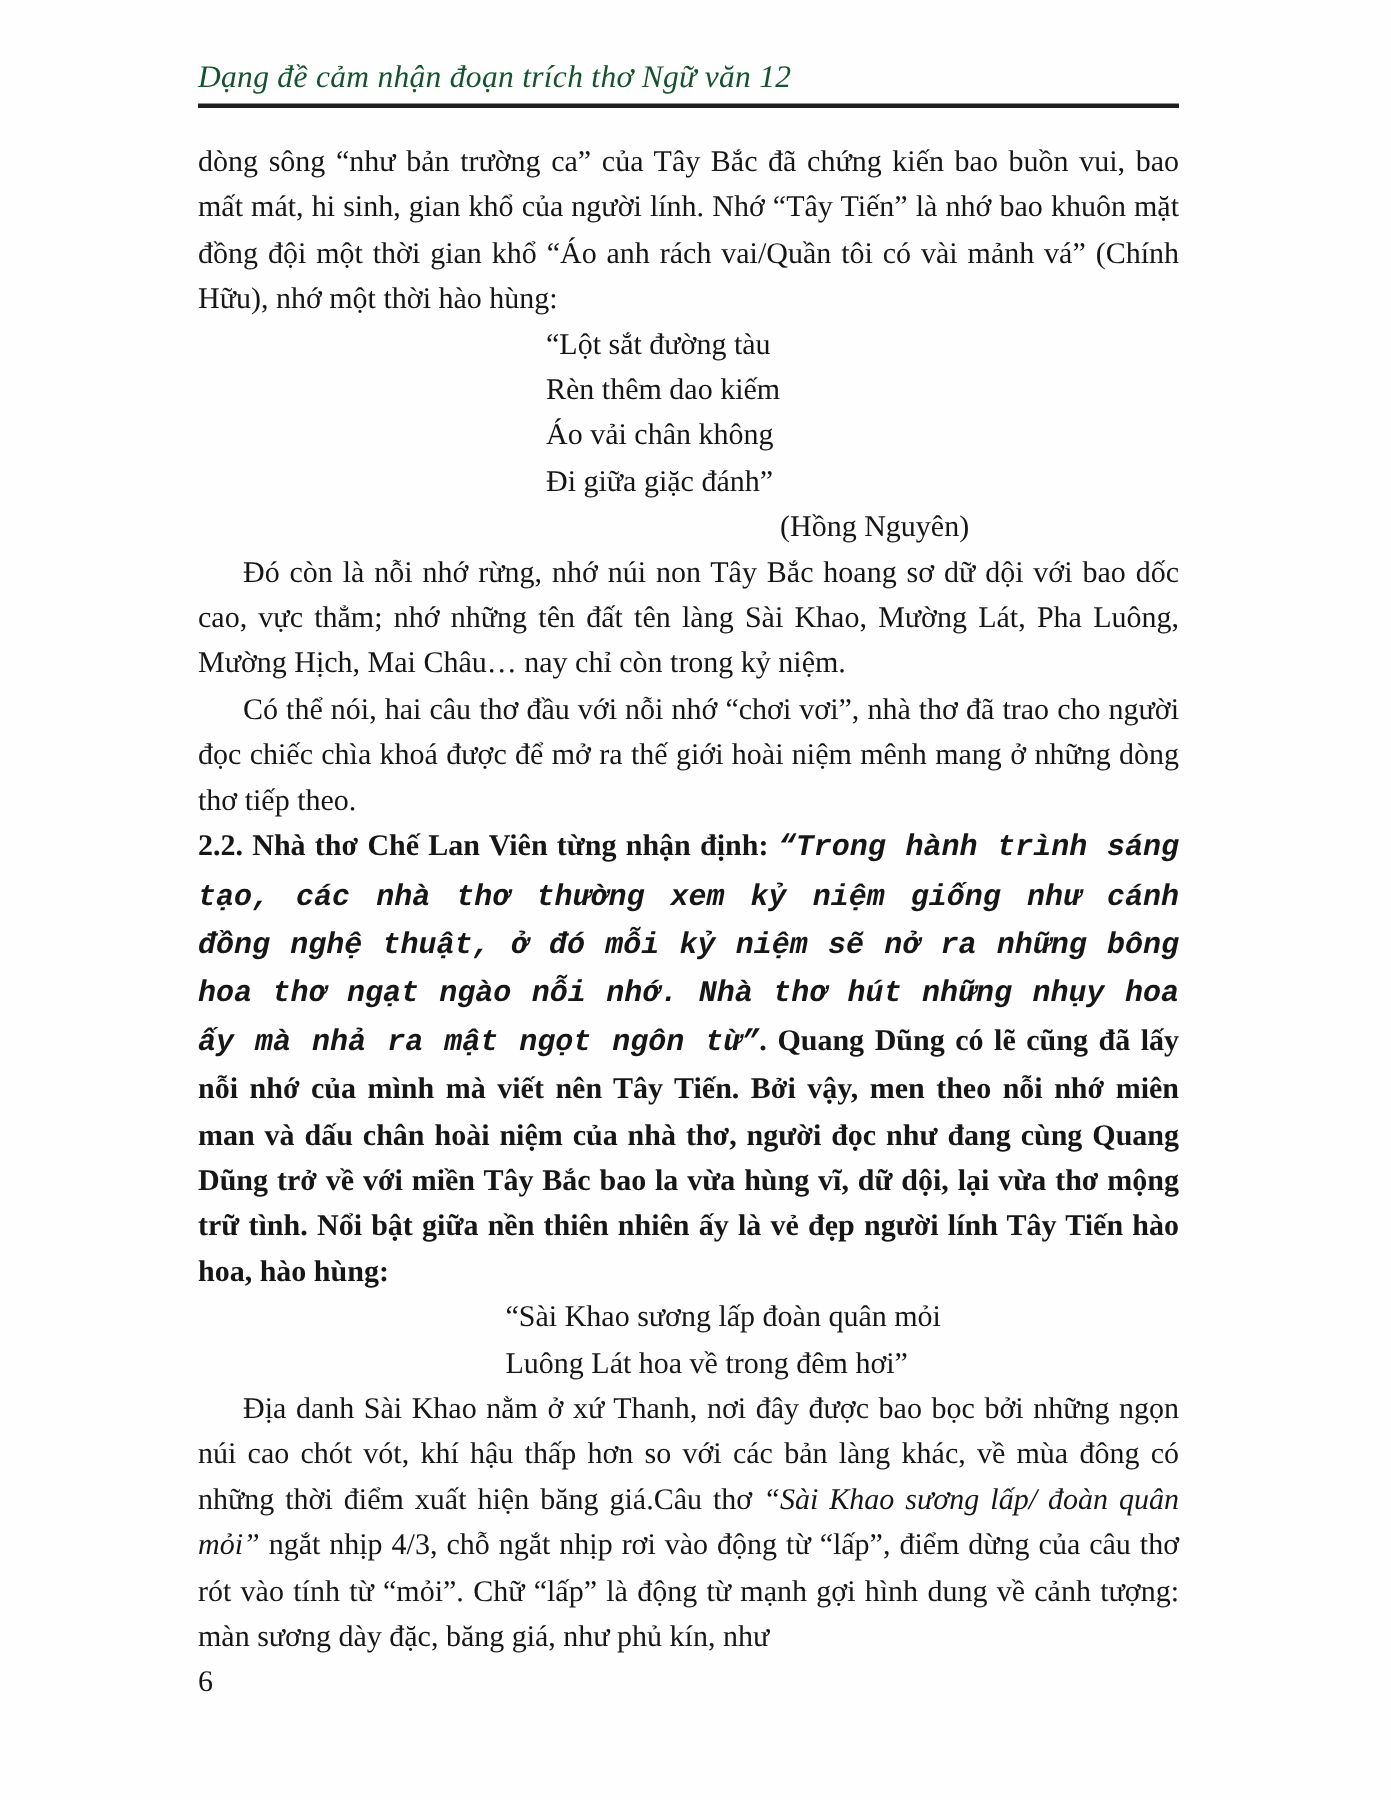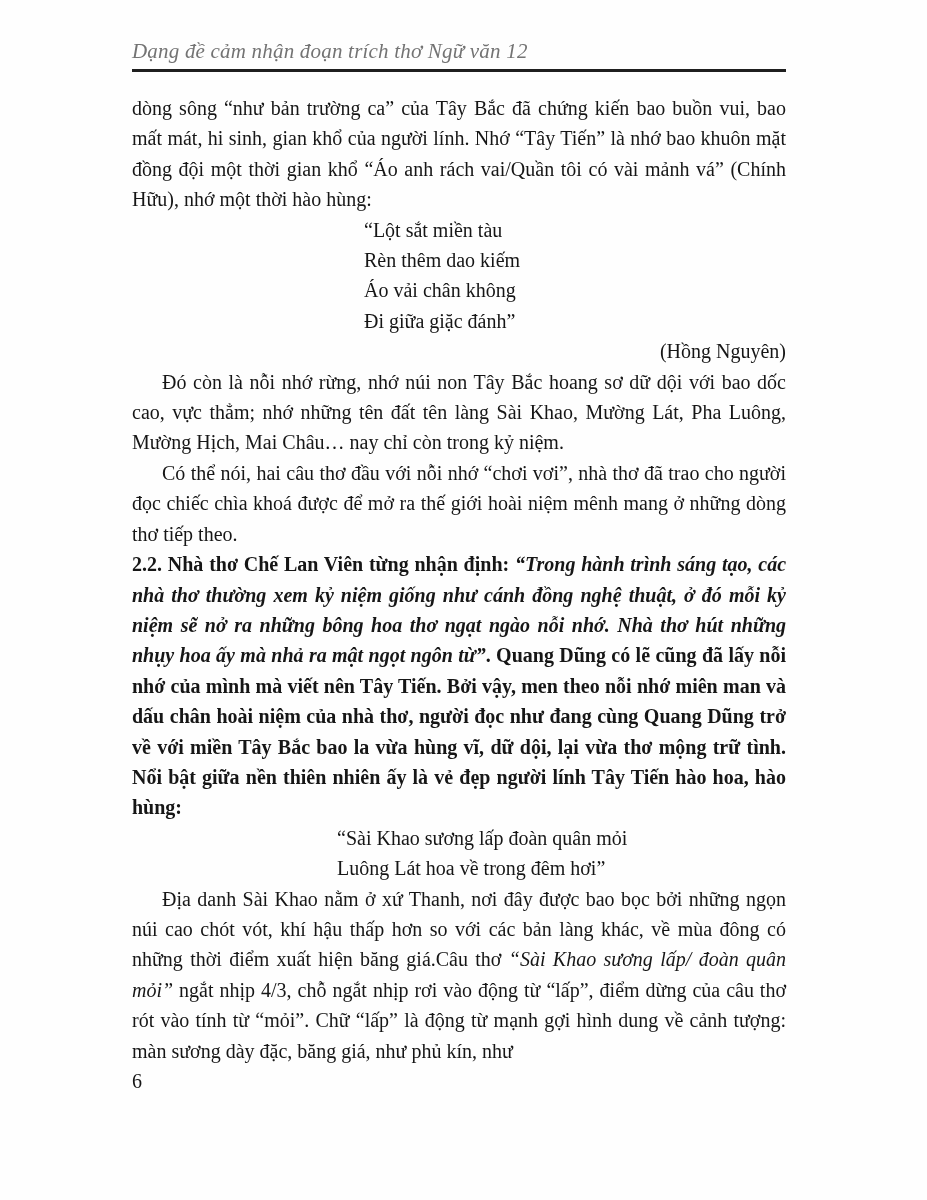--- a/index.html
+++ b/index.html
@@ -15,21 +15,21 @@
     color: #161616;
     font-family: "Liberation Serif", "DejaVu Serif", serif;
     box-sizing: border-box;
     padding: 38px 141px 0 132px;
     overflow: hidden;
   }
   .running-head {
     font-style: italic;
     font-size: 21px;
     line-height: 26px;
-    color: #737373;
+    color: #14532d;
     letter-spacing: 0.2px;
   }
   .header-rule {
     border: 0;
     border-top: 3px solid #1f1f1f;
     margin: 5px 0 0 0;
     width: 100%;
   }
   .body-copy {
     margin-top: 21px;
@@ -37,33 +37,32 @@
     line-height: 30.4px;
   }
   p.para {
     margin: 0;
     text-align: justify;
     text-justify: inter-word;
   }
   p.para.indent { text-indent: 30px; }
   p.para.no-indent { text-indent: 0; }
   .bold { font-weight: bold; }
-  .bold-italic { font-weight: bold; font-style: italic; }
+  .bold-italic { font-weight: bold; font-style: italic; font-family: Liberation Mono, monospace; }
   .italic { font-style: italic; }
   .poem {
     margin: 0;
   }
   .poem-line {
     white-space: pre;
   }
   .poem-1 .poem-line { margin-left: 232px; }
   .poem-2 .poem-line { margin-left: 205px; }
   .poem-author {
     margin-left: 388px;
-    text-align: right;
   }
   .y1-heading {
     font-weight: bold;
     text-indent: 12px;
   }
   .page-number {
     font-size: 20px;
     line-height: 30.4px;
   }
 </style>
@@ -75,21 +74,21 @@
   <header>
     <div class="running-head">Dạng đề cảm nhận đoạn trích thơ Ngữ văn 12</div>
     <hr class="header-rule">
   </header>
 
   <main class="body-copy">
 
     <p class="para no-indent">dòng sông “như bản trường ca” của Tây Bắc đã chứng kiến bao buồn vui, bao mất mát, hi sinh, gian khổ của người lính. Nhớ “Tây Tiến” là nhớ bao khuôn mặt đồng đội một thời gian khổ “Áo anh rách vai/Quần tôi có vài mảnh vá” (Chính Hữu), nhớ một thời hào hùng:</p>
 
     <div class="poem poem-1">
-      <div class="poem-line">“Lột sắt miền tàu</div>
+      <div class="poem-line">“Lột sắt đường tàu</div>
       <div class="poem-line">Rèn thêm dao kiếm</div>
       <div class="poem-line">Áo vải chân không</div>
       <div class="poem-line">Đi giữa giặc đánh”</div>
     </div>
 
     <div class="poem-author">(Hồng Nguyên)</div>
 
     <p class="para indent">Đó còn là nỗi nhớ rừng, nhớ núi non Tây Bắc hoang sơ dữ dội với bao dốc cao, vực thẳm; nhớ những tên đất tên làng Sài Khao, Mường Lát, Pha Luông, Mường Hịch, Mai Châu… nay chỉ còn trong kỷ niệm.</p>
 
     <p class="para indent">Có thể nói, hai câu thơ đầu với nỗi nhớ “chơi vơi”, nhà thơ đã trao cho người đọc chiếc chìa khoá được để mở ra thế giới hoài niệm mênh mang ở những dòng thơ tiếp theo.</p>

